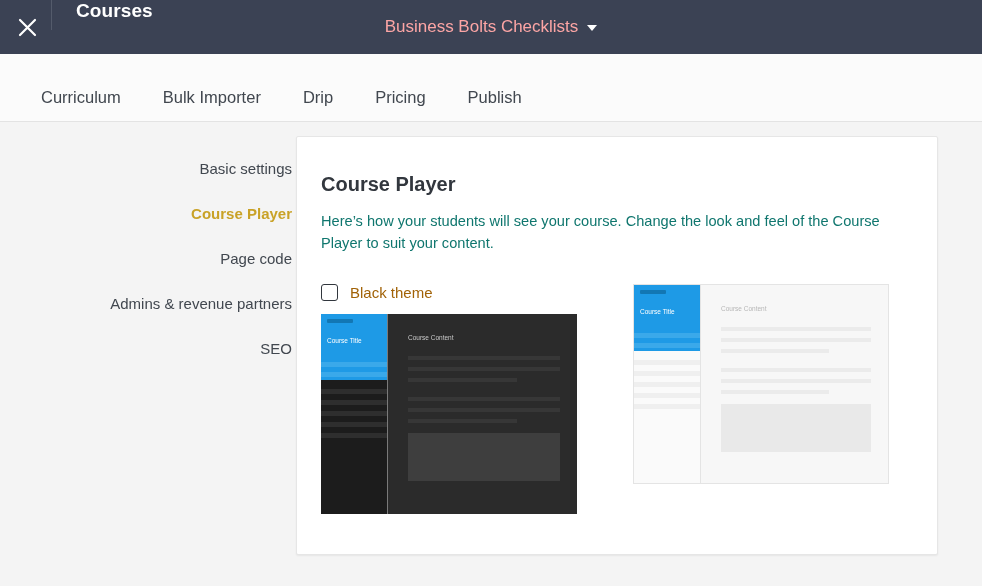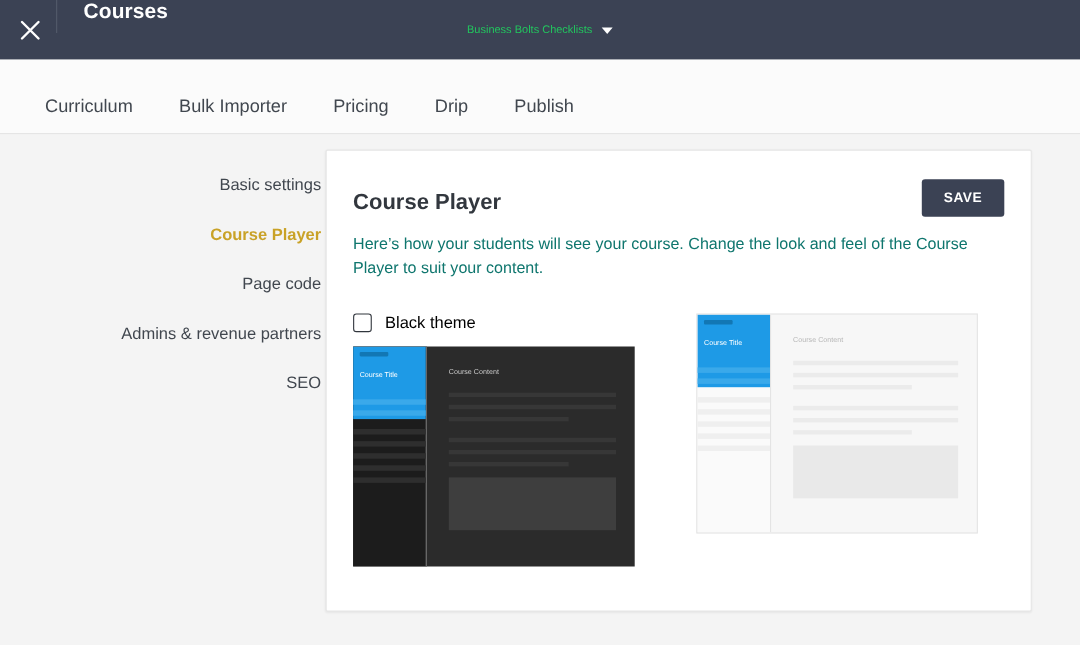--- a/index.html
+++ b/index.html
@@ -58,22 +58,22 @@
     pointer-events: none;
   }
   .course-select {
     pointer-events: auto;
     display: flex;
     align-items: center;
     gap: 9px;
     cursor: pointer;
   }
   .course-select-label {
-    color: #22c55e;
-    font-size: 10px;
+    color: #fca5a5;
+    font-size: 17px;
   }
   .caret {
     width: 0; height: 0;
     border-left: 5px solid transparent;
     border-right: 5px solid transparent;
     border-top: 6px solid #ffffff;
     margin-top: 2px;
   }
 
   
@@ -196,21 +196,21 @@
   .cbox.checked { background: #31363d; }
   .cbox.checked::after {
     content: "";
     position: absolute;
     left: 5px; top: 1.5px;
     width: 5px; height: 9px;
     border: solid #ffffff;
     border-width: 0 2px 2px 0;
     transform: rotate(42deg);
   }
-  .theme-label { font-size: 15px; color: #000000; }
+  .theme-label { font-size: 15px; color: #a16207; }
 
   
   .preview {
     width: 256px;
     height: 200px;
     display: flex;
     overflow: hidden;
   }
   .preview.dark { background: #2b2b2b; }
   .preview.light { background: #f7f7f7; border: 1px solid #e4e4e4; }
@@ -306,24 +306,24 @@
 </div>
 
 <div class="tabbar">
   <div class="tab">
     <span>Curriculum</span>
   </div>
   <div class="tab">
     <span>Bulk Importer</span>
   </div>
   <div class="tab">
+    <span>Drip</span>
+  </div>
+  <div class="tab">
     <span>Pricing</span>
-  </div>
-  <div class="tab">
-    <span>Drip</span>
   </div>
   <div class="tab">
     <span>Publish</span>
   </div>
 </div>
 
 <div class="page">
 
   <div class="sidenav">
     <div class="sidenav-item">
@@ -341,21 +341,20 @@
     <div class="sidenav-item">
       <span>SEO</span>
     </div>
   </div>
 
   <div class="card-wrap">
     <div class="card">
 
       <div class="card-head">
         <div class="card-title">Course Player</div>
-        <button class="save-btn">SAVE</button>
       </div>
 
       <div class="card-desc">Here’s how your students will see your course. Change the look and feel of the Course Player to suit your content.</div>
 
       <div class="themes">
 
         <div class="theme-col">
           <div class="theme-opt">
             <span class="cbox"></span>
             <span class="theme-label">Black theme</span>

